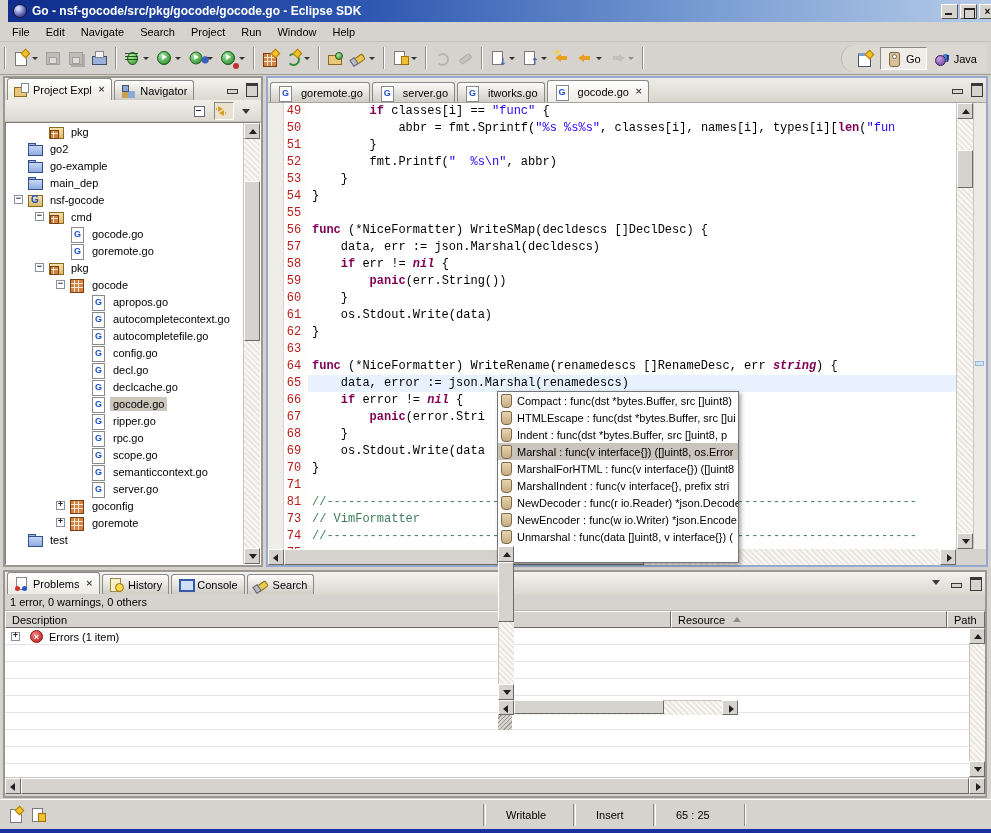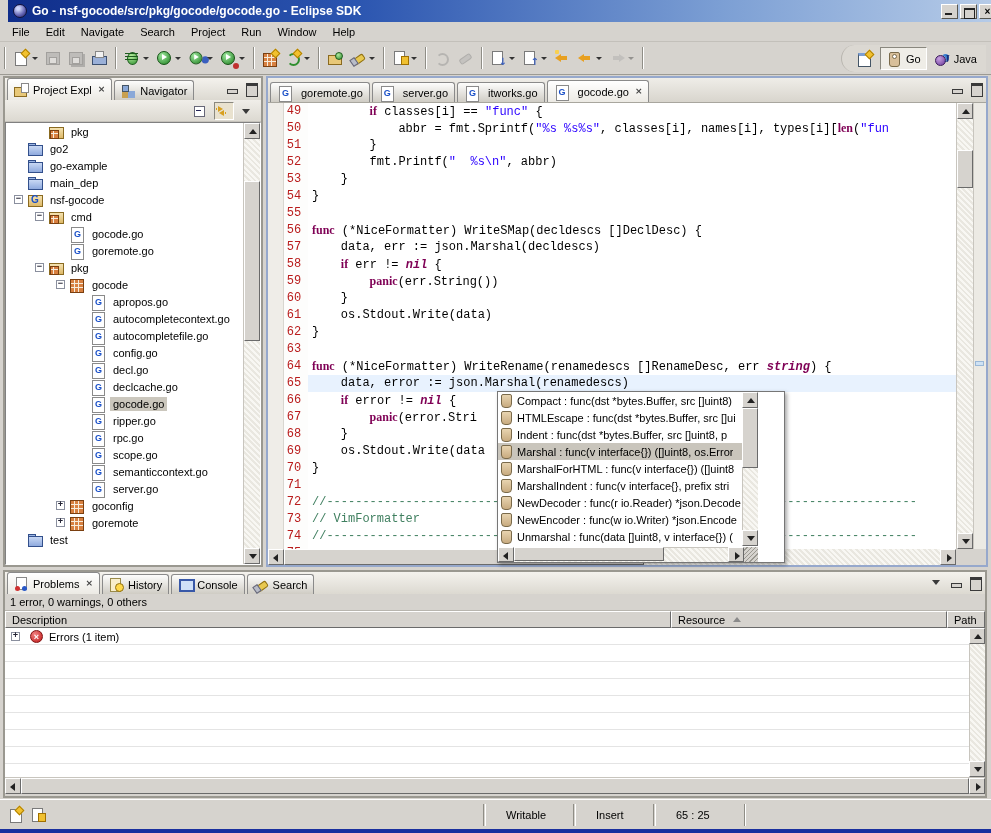--- a/index.html
+++ b/index.html
@@ -166,33 +166,33 @@
   
   #editor-tabs-row{height:25px;background:linear-gradient(#efede8,#d8d5cd);display:flex;align-items:flex-end;position:relative;border-bottom:1px solid #a8a69e;}
   #editor-content{display:flex;height:446px;position:relative;background:#fff;}
   #ed-ruler{width:16px;flex:0 0 16px;background:#efede8;border-right:1px solid #d8d6d0;}
   #ed-gutter{width:24px;flex:0 0 24px;background:#fdfdfc;}
   .gn{height:17px;text-align:center;padding-right:4px;color:#b91c1c;font:12px/17px "Liberation Mono",monospace;}
   #ed-code{flex:1;overflow:hidden;position:relative;}
   .cl{height:17px;white-space:pre;font:12px/17px "Liberation Mono",monospace;padding-left:4px;}
   .cl.current{background:var(--curline,#e8f2fe);}
   .tk-p{color:#000;}
-  .tk-k{color:var(--kw,#7f0055);font-weight:bold;font-family:Liberation Serif, serif;}
+  .tk-k{color:var(--kw,#7f0055);font-weight:bold;}
   .tk-ki{color:var(--kw,#7f0055);font-weight:bold;font-style:italic;}
   .tk-s{color:var(--str,#2a00ff);}
   .tk-c{color:var(--cmt,#3f7f5f);}
   #ed-vscroll{position:relative;}
   #ed-overview{width:13px;flex:0 0 13px;background:#eceae4;border-left:1px solid #c8c5be;position:relative;}
   .ov-mark{position:absolute;left:1px;width:9px;height:5px;background:#cfe2f4;border:1px solid #9ab8d8;}
   #ed-bottom{display:flex;height:16px;}
   #ed-hscroll{flex:1;position:relative;}
   #ed-corner{width:30px;flex:0 0 30px;background:#d6d3ce;}
 
   
-  #popup{position:absolute;left:497px;top:391px;width:288px;height:172px;background:#fff;border:1px solid #767676;
+  #popup{position:absolute;left:497px;top:391px;width:242px;height:172px;background:#fff;border:1px solid #767676;
     box-shadow:2px 2px 4px rgba(0,0,0,.35);z-index:10;display:flex;flex-wrap:wrap;}
   #popup-list{width:244px;height:154px;overflow:hidden;}
   .ac-item{display:flex;align-items:center;height:17px;white-space:nowrap;padding-left:2px;}
   .ac-item.selected{background:#c9c5bc;}
   .ac-ico{width:13px;height:13px;flex:0 0 13px;margin-right:4px;position:relative;}
   .ac-ico::before{content:"";position:absolute;left:1px;top:0;width:9px;height:12px;background:linear-gradient(#e8d4b0,#c8ab80);border:1px solid #7a6a4a;border-radius:2px 2px 4px 4px;}
   .ac-label{overflow:hidden;}
   #popup-vscroll{width:16px;height:154px;position:relative;background:repeating-linear-gradient(45deg,#f8f7f3 0 2px,#e9e7e0 2px 4px);border-left:1px solid #c8c5be;}
   #popup-hscroll{width:246px;height:15px;position:relative;background:repeating-linear-gradient(45deg,#f8f7f3 0 2px,#e9e7e0 2px 4px);border-top:1px solid #c8c5be;}
   #popup-grip{width:14px;height:15px;background:repeating-linear-gradient(135deg,#d6d3ce 0 2px,#9a9890 2px 3px);}
@@ -586,21 +586,21 @@
           <div class="gn">62</div>
           <div class="gn">63</div>
           <div class="gn">64</div>
           <div class="gn">65</div>
           <div class="gn">66</div>
           <div class="gn">67</div>
           <div class="gn">68</div>
           <div class="gn">69</div>
           <div class="gn">70</div>
           <div class="gn">71</div>
-          <div class="gn">72</div>
+          <div class="gn">81</div>
           <div class="gn">73</div>
           <div class="gn">74</div>
           <div class="gn">75</div>
         </div>
       <div id="ed-code">
           <div class="cl"><span class="tk-p">        </span><span class="tk-k">if</span><span class="tk-p"> classes[i] == </span><span class="tk-s">"func"</span><span class="tk-p"> {</span></div>
           <div class="cl"><span class="tk-p">            abbr = fmt.Sprintf(</span><span class="tk-s">"%s %s%s"</span><span class="tk-p">, classes[i], names[i], types[i][</span><span class="tk-k">len</span><span class="tk-p">(</span><span class="tk-s">"fun</span></div>
           <div class="cl"><span class="tk-p">        }</span></div>
           <div class="cl"><span class="tk-p">        fmt.Printf(</span><span class="tk-s">"  %s\n"</span><span class="tk-p">, abbr)</span></div>
           <div class="cl"><span class="tk-p">    }</span></div>

